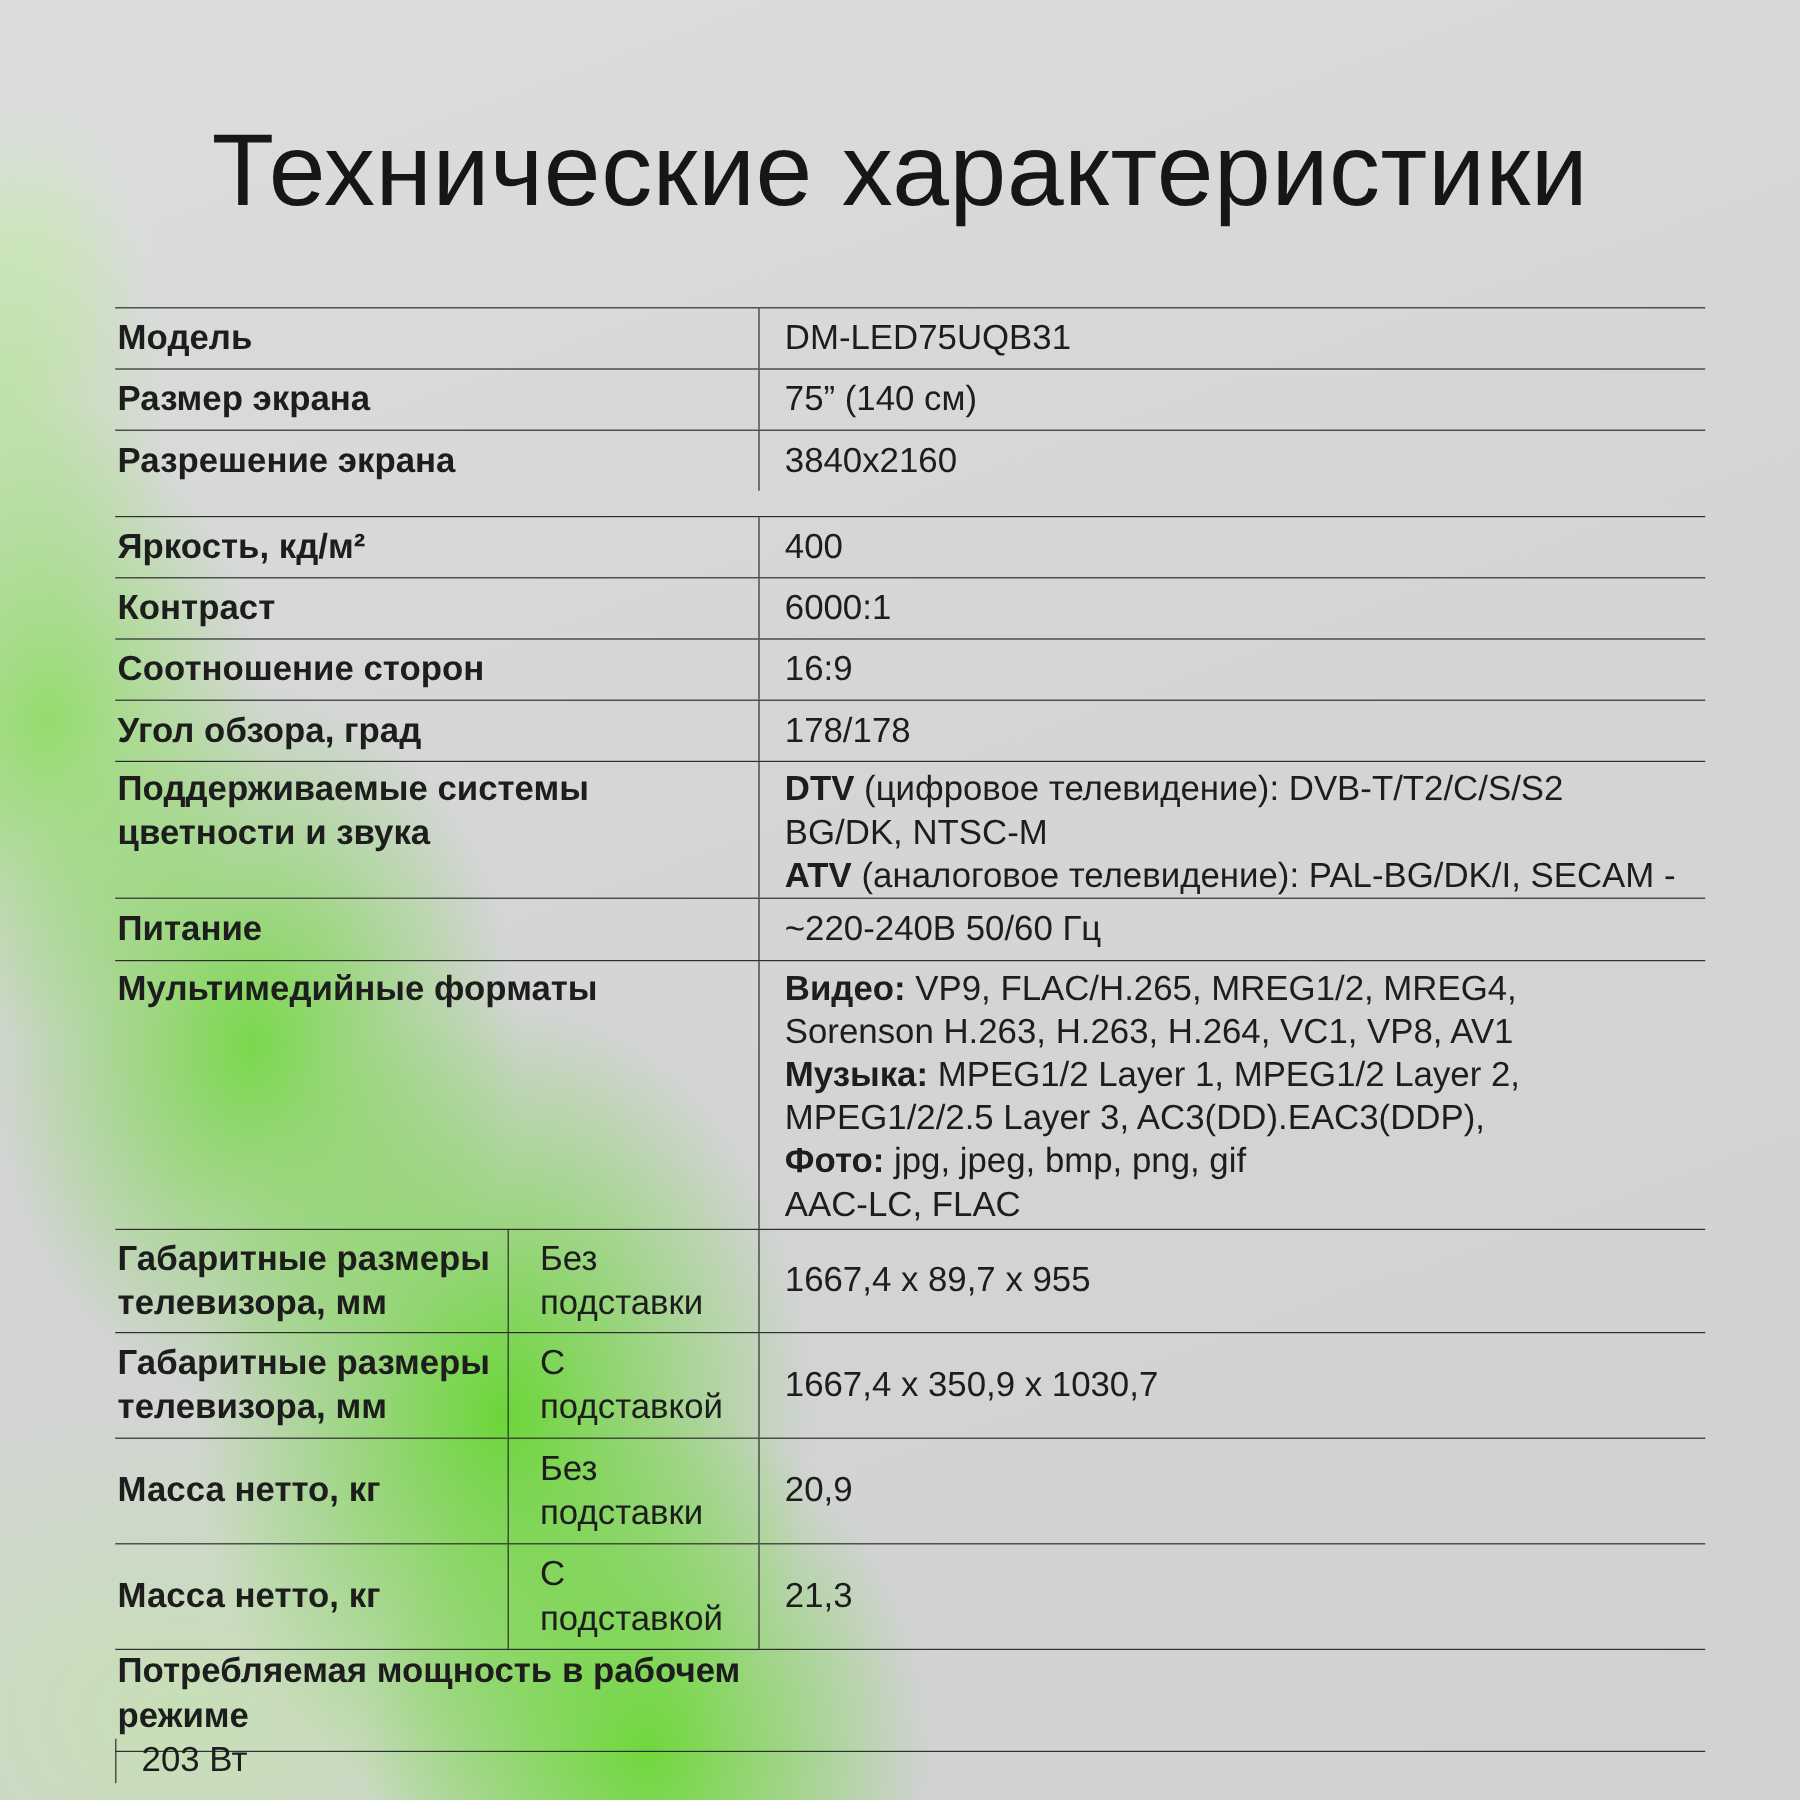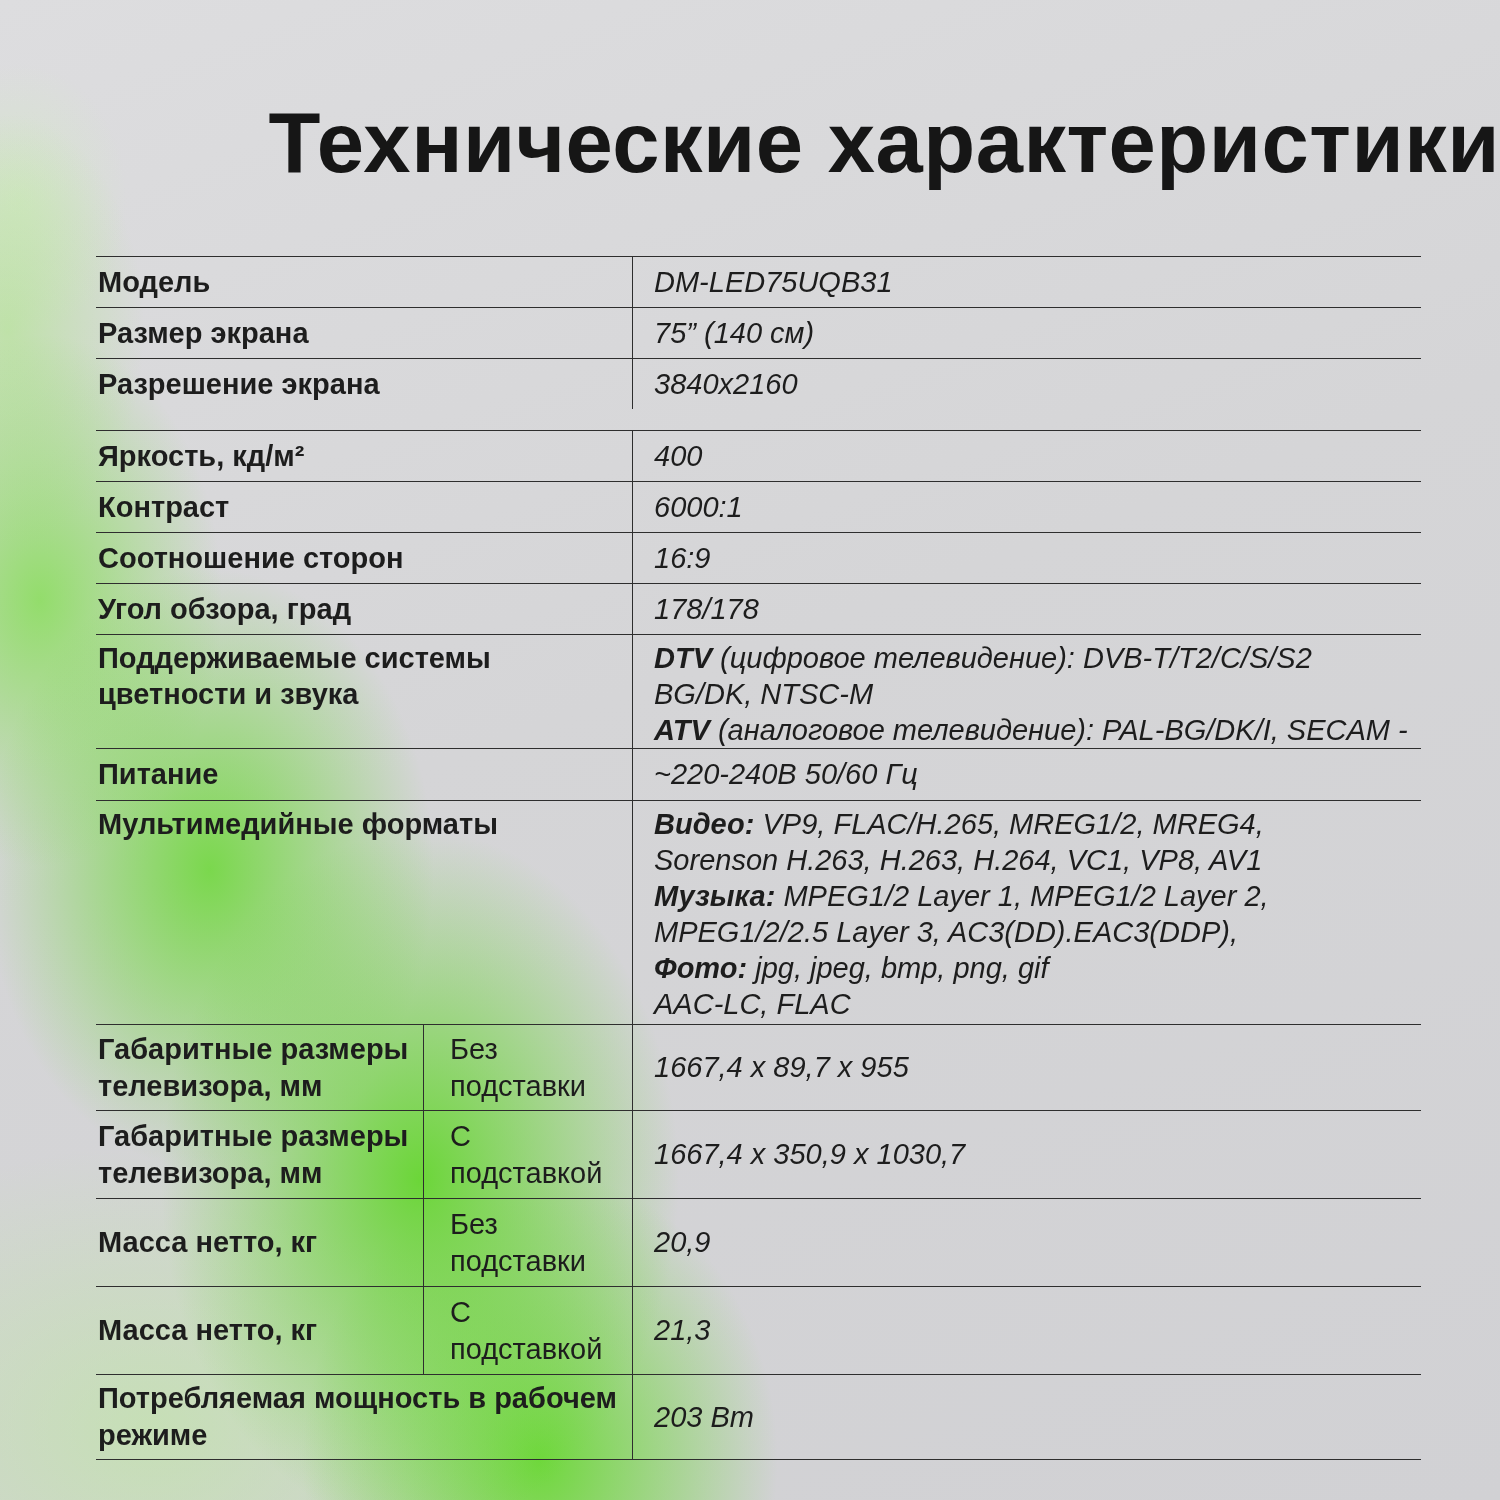--- a/index.html
+++ b/index.html
@@ -29,23 +29,23 @@
       radial-gradient(ellipse 330px 400px at 540px 1460px, rgba(106,216,52,0.95) 0%, rgba(106,216,52,0.0) 72%),
       radial-gradient(ellipse 320px 430px at 210px 870px, rgba(110,216,58,0.88) 0%, rgba(110,216,58,0.0) 70%),
       radial-gradient(ellipse 260px 380px at 40px 600px, rgba(130,222,80,0.8) 0%, rgba(130,222,80,0.0) 70%),
       radial-gradient(ellipse 190px 300px at 8px 330px, rgba(168,231,126,0.55) 0%, rgba(168,231,126,0.0) 72%),
       radial-gradient(ellipse 520px 380px at 150px 1430px, rgba(185,235,150,0.5) 0%, rgba(185,235,150,0.0) 75%),
       radial-gradient(ellipse 150px 190px at 20px 200px, rgba(205,242,180,0.42) 0%, rgba(205,242,180,0.0) 72%);
   }
   .title{
     position:relative;
     padding-top:94px;
-    text-align:right;
+    text-align:center;
     font-size:85px;
-    font-weight:700;
+    font-weight:400;
     color:#161616;
     letter-spacing:0.5px;
   }
   .spec-table{
     position:absolute;
     left:96px;top:256px;
     width:1325px;
     border-bottom:1.5px solid var(--line);
   }
   .row{
@@ -77,21 +77,20 @@
     padding-left:26px;
     padding-right:8px;
     font-weight:400;
   }
   .value-cell{
     flex:1;
     border-left:1.5px solid var(--line);
     padding-left:21px;
     padding-right:10px;
     font-weight:400;
-    font-style:italic;
   }
   .value-cell .b{font-weight:700;}
 </style>
 </head>
 <body>
 
 <div class="page">
   <div class="blob"></div>
   <h1 class="title">Технические характеристики</h1>
   <div class="spec-table">
@@ -229,21 +228,21 @@
     <div class="cell label-cell">
       <span>Масса нетто, кг</span>
     </div>
     <div class="cell sub-cell">
       <span>С подставкой</span>
     </div>
     <div class="cell value-cell">
           <div><span>21,3</span></div>
         </div>
   </div>
-      <div class="row" style="height: 85px;">
+      <div class="row" style="height: 85px; flex-direction: column;">
     <div class="cell label-cell wide">
       <span>Потребляемая мощность в рабочем режиме</span>
     </div>
 
     <div class="cell value-cell">
           <div><span>203 Вт</span></div>
         </div>
   </div>
     </div>
 </div>

